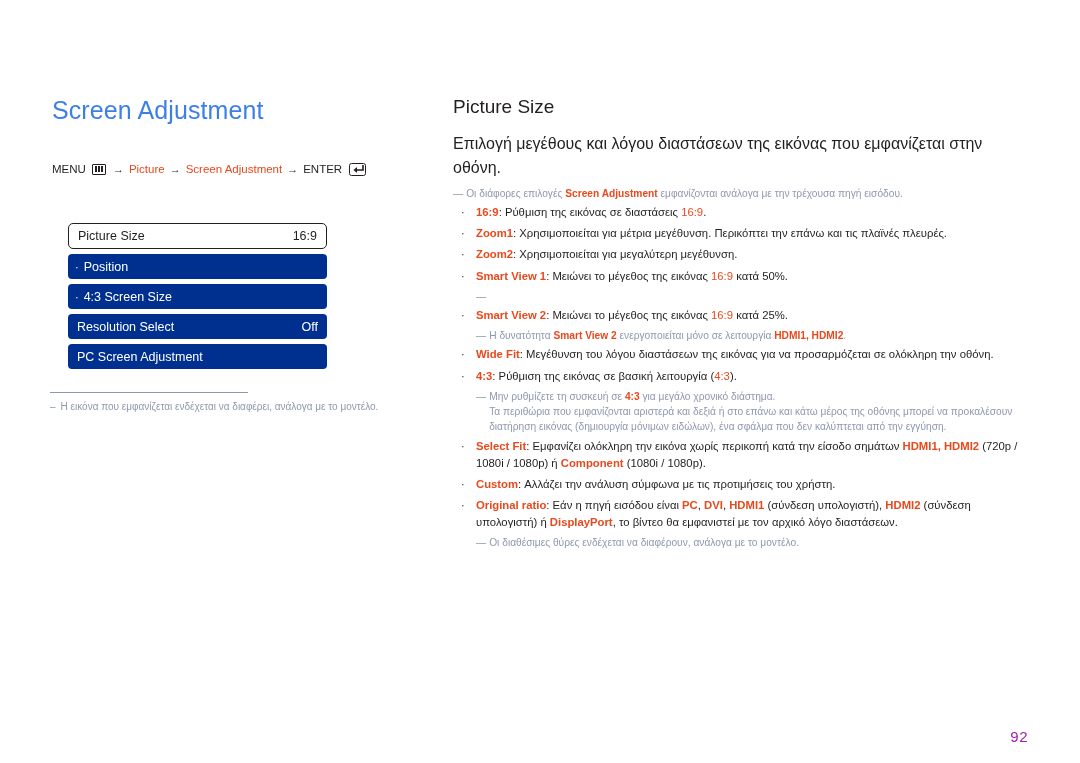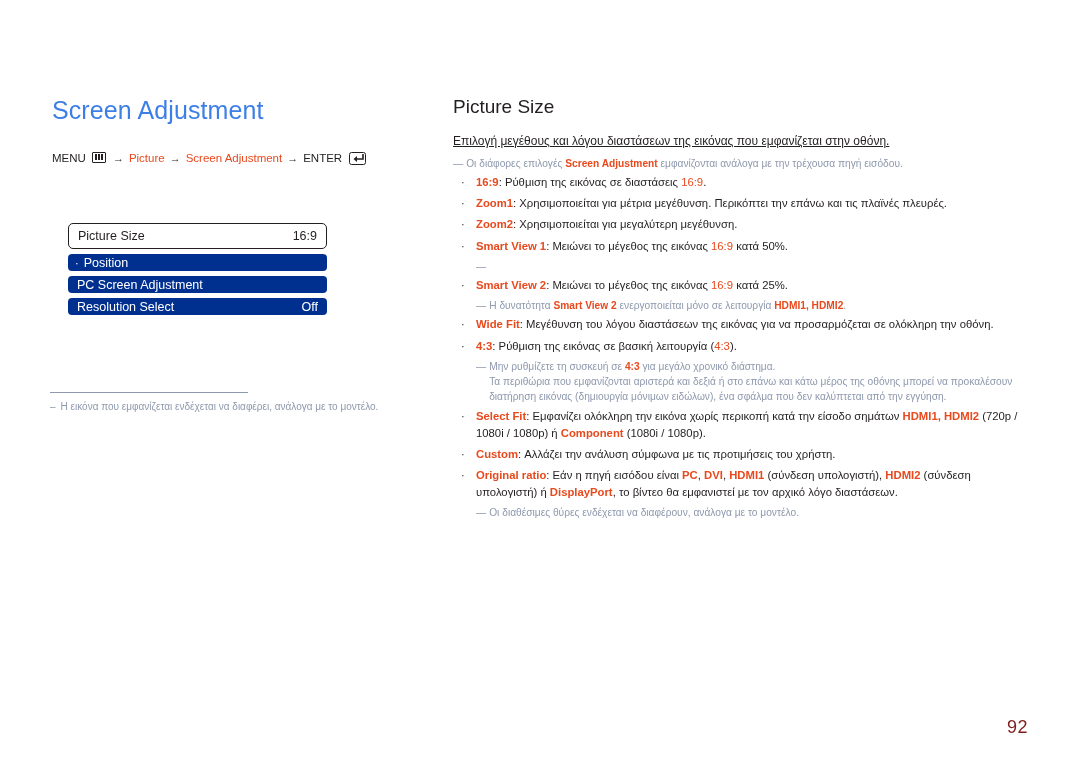--- a/index.html
+++ b/index.html
@@ -25,25 +25,26 @@
   }
   .page-heading {
     font-size: 25px;
     font-weight: 400;
     color: #3d7fe6;
     letter-spacing: 0.1px;
     margin: 0;
     line-height: 1.15;
   }
   .breadcrumb {
-    margin-top: 27px;
+    margin-top: 38px;
     font-size: 11.5px;
     color: #231f20;
     white-space: nowrap;
     display: flex;
+    align-items: center;
     gap: 4px;
   }
   .breadcrumb .crumb-red { color: #e8491d; font-weight: 400; }
   .breadcrumb .crumb-dark { color: #231f20; font-weight: 400; }
   .breadcrumb .arrow { color: #231f20; font-size: 11px; padding: 0 1px; }
 
   .menu-icon {
     display: inline-flex;
     width: 14px;
     height: 11px;
@@ -77,21 +78,21 @@
   .enter-icon svg { position: absolute; left: 1px; top: 0px; }
 
   
   .osd {
     position: absolute;
     left: 68px;
     top: 223px;
     width: 259px;
   }
   .osd-row {
-    height: 17px;
+    height: 25px;
     display: flex;
     align-items: center;
     justify-content: space-between;
     padding: 0 9px;
     box-sizing: border-box;
     font-size: 12.5px;
     margin-bottom: 5px;
   }
   .osd-row.head {
     background: #ffffff;
@@ -139,25 +140,24 @@
     width: 580px;
   }
   .sec-title {
     font-size: 19px;
     font-weight: 400;
     color: #231f20;
     margin: 0 0 13px 0;
     line-height: 1.2;
   }
   .lede {
-    font-size: 12px;
+    font-size: 16px;
     color: #231f20;
     line-height: 1.5;
     margin: 0 0 6px 0;
-    text-decoration: underline;
   }
 
   .note {
     font-size: 10.2px;
     color: #8e99ad;
     line-height: 1.5;
     display: flex;
     gap: 4px;
     margin: 3px 0 3px 0;
   }
@@ -185,23 +185,23 @@
     top: 0px;
     color: #231f20;
     font-size: 11px;
   }
   .rd { color: #e8491d; font-weight: 700; }
   .rd-n { color: #e8491d; }
 
   .pagenum {
     position: absolute;
     right: 52px;
-    bottom: 25px;
-    font-size: 18px;
-    color: #7f1d1d;
+    bottom: 18px;
+    font-size: 15px;
+    color: #a21caf;
     letter-spacing: 0.5px;
   }
 </style>
 </head>
 <body>
 
 <div class="left-col">
   <h1 class="page-heading">Screen Adjustment</h1>
 
   <div class="breadcrumb">
@@ -228,27 +228,31 @@
 
 <div class="osd">
   <div class="osd-row head">
     <span class="osd-label">Picture Size</span>
     <span class="osd-value">16:9</span>
   </div>
   <div class="osd-row item sub">
     <span class="osd-label"><span class="dotmark">·</span><span>Position</span></span>
     <span class="osd-value"></span>
   </div>
+  <div class="osd-row item sub">
+    <span class="osd-label"><span class="dotmark">·</span><span>4:3 Screen Size</span></span>
+    <span class="osd-value"></span>
+  </div>
+  <div class="osd-row item">
+    <span class="osd-label">Resolution Select</span>
+    <span class="osd-value">Off</span>
+  </div>
   <div class="osd-row item">
     <span class="osd-label">PC Screen Adjustment</span>
     <span class="osd-value"></span>
-  </div>
-  <div class="osd-row item">
-    <span class="osd-label">Resolution Select</span>
-    <span class="osd-value">Off</span>
   </div>
 </div>
 
 <div class="left-note-rule"></div>
 <div class="left-note">
   <span class="dash">‒</span>
   <span>Η εικόνα που εμφανίζεται ενδέχεται να διαφέρει, ανάλογα με το μοντέλο.</span>
 </div>
 
 <div class="right-col">

